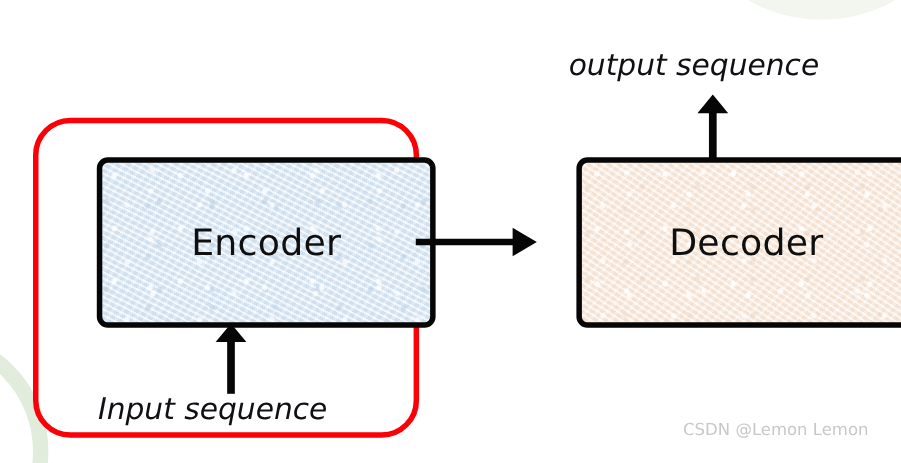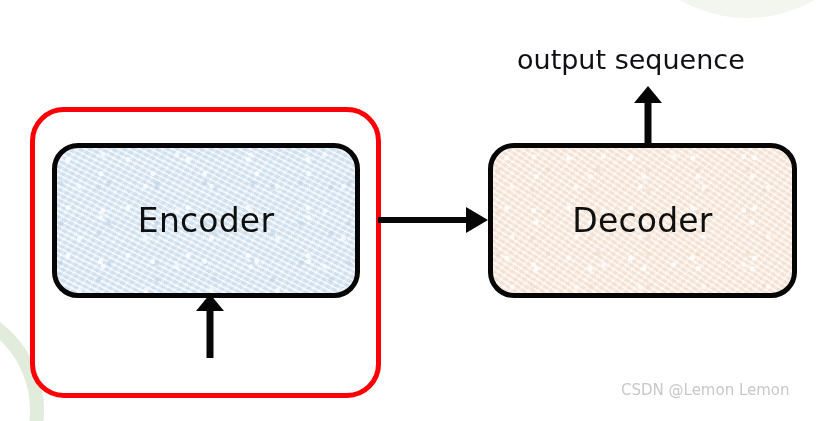--- a/index.html
+++ b/index.html
@@ -50,24 +50,25 @@
     border-radius: 34px;
     box-sizing: border-box;
     background: transparent;
   }
 
   
   .block {
     position: absolute;
     box-sizing: border-box;
     border: 5px solid #060606;
-    border-radius: 26px;
+    border-radius: 10px;
     display: flex;
     align-items: center;
     justify-content: center;
+    margin-left: 36px;
   }
   .block-label {
     font-size: 33px;
     color: #0f0f10;
     letter-spacing: 0.2px;
     white-space: nowrap;
   }
 
   #encoder-block {
     left: 52px;
@@ -110,20 +111,21 @@
   #arrow-encoder-to-decoder { left: 376px; top: 200px; }
   #arrow-input-to-encoder   { left: 190px; top: 294px; }
   #arrow-decoder-to-output  { left: 628px; top: 86px; }
 
   
   .free-label {
     position: absolute;
     font-size: 27px;
     color: #101014;
     white-space: nowrap;
+    font-style: italic;
   }
   #output-sequence-label { left: 517px; top: 44px; }
   #input-sequence-label  { left: 89px;  top: 357px; }
 
   #watermark {
     position: absolute;
     left: 621px;
     top: 381px;
     font-size: 15px;
     color: #c8c8c8;
@@ -158,16 +160,17 @@
     <polygon points="6,17 20,0 34,17" fill="#060606"></polygon>
   </svg>
 
   <svg class="arrow-svg" id="arrow-decoder-to-output" width="40" height="60" viewBox="0 0 40 60">
     <line x1="20" y1="58" x2="20" y2="15" stroke="#060606" stroke-width="7"></line>
     <polygon points="6,17 20,0 34,17" fill="#060606"></polygon>
   </svg>
 
   <div class="free-label" id="output-sequence-label">output sequence</div>
 
+  <div class="free-label" id="input-sequence-label">Input sequence</div>
 
   <div id="watermark">CSDN @Lemon Lemon</div>
 
 </div>
 
 </body></html>

